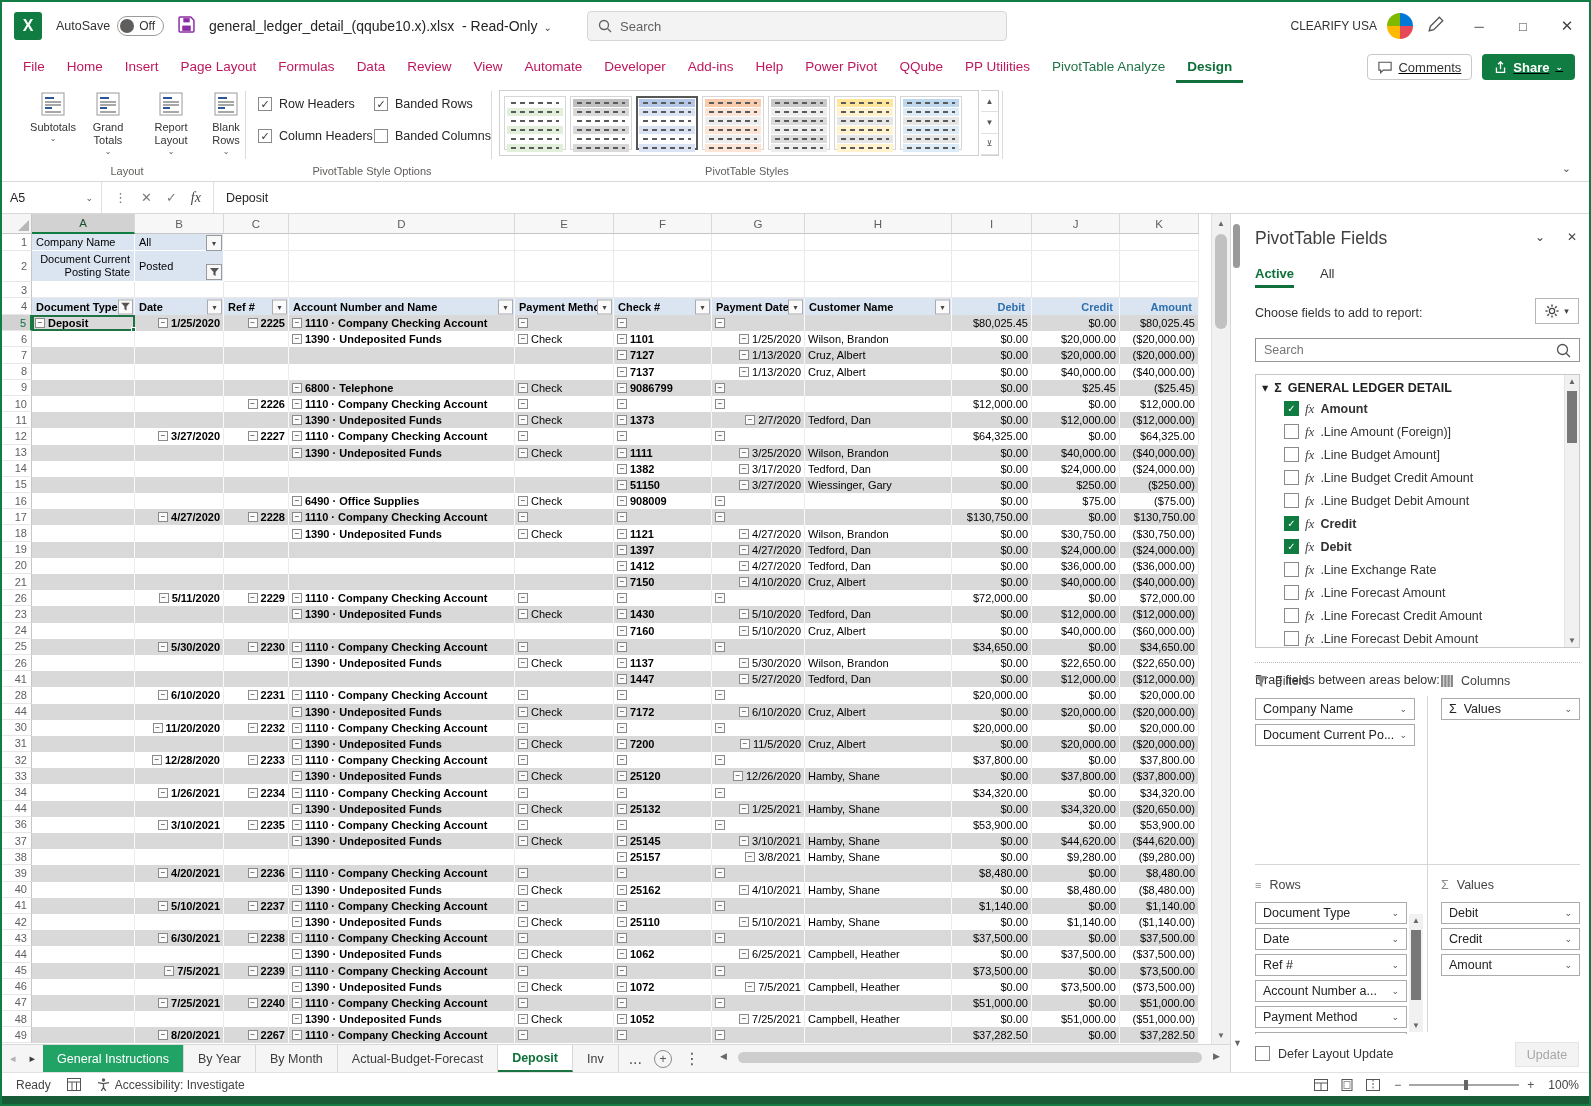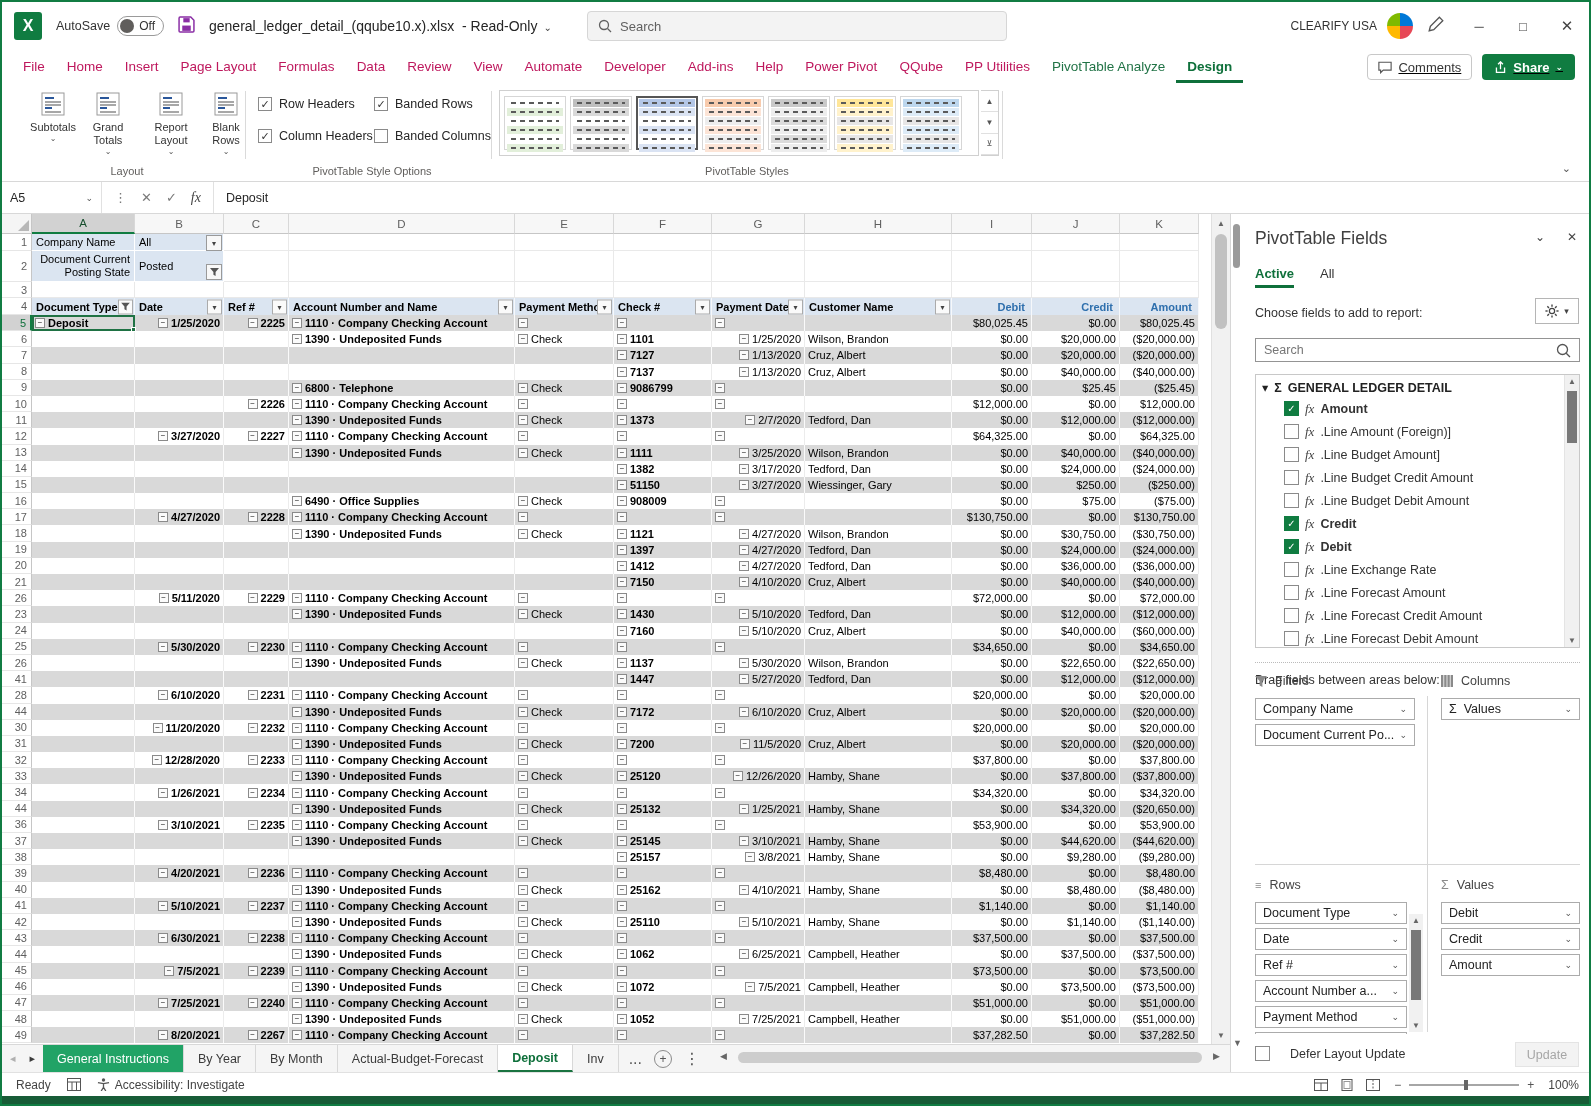--- a/index.html
+++ b/index.html
@@ -122,21 +122,21 @@
   .draglbl { position:absolute; left:24px; top:448px; border-top:1px dotted #bbb; width:325px; padding-top:10px; }
   .area-col-div { position:absolute; left:196px; top:482px; width:1px; height:336px; background:#d6d6d6; }
   .area-row-div { position:absolute; left:24px; top:650px; width:325px; height:1px; background:#d6d6d6; }
   .area-head { position:absolute; display:flex; align-items:center; gap:8px; color:#444; }
   .pill { display:flex; align-items:center; height:22px; border:1px solid #ababab; background:#fff; padding:0 7px; margin-bottom:4px; font-size:12.5px; color:#222; white-space:nowrap; overflow:hidden; }
   .pill .chev { margin-left:auto; font-size:9px; color:#555; }
   .pill-stack { position:absolute; }
   .rows-scroll { position:absolute; left:178px; top:700px; width:14px; height:118px; background:#f1f1f1; }
   .rows-scroll .arr { position:absolute; width:100%; text-align:center; font-size:8px; color:#666; }
   .rows-thumb { position:absolute; left:2px; top:16px; width:10px; height:70px; background:#787878; }
-  .defer { position:absolute; left:24px; top:832px; display:flex; align-items:center; gap:20px; }
+  .defer { position:absolute; left:24px; top:832px; display:flex; align-items:center; gap:8px; }
   .defer .fcb { width:15px; height:15px; border:1px solid #8a8a8a; background:#fff; }
   .update-btn { position:absolute; right:14px; top:828px; width:64px; height:25px; background:#f3f3f3; border:1px solid #e4e4e4; color:#a6a6a6; display:flex; align-items:center; justify-content:center; font-size:12.5px; }
 
   
   .tabstrip { position:absolute; left:0; top:1042px; width:1228px; height:28px; background:#f5f5f5; border-top:1px solid #d8d8d8; display:flex; align-items:stretch; }
   .tnav { display:flex; align-items:center; padding:0 8px; gap:14px; font-size:11px; }
   .stab { display:flex; align-items:center; padding:0 14px; font-size:12.5px; color:#3b3b3b; border-right:1px solid #d8d8d8; background:#f5f5f5; white-space:nowrap; }
   .stab.green { background:#21a366; color:#fff; }
   .stab.active { background:#fff; color:#0f703b; font-weight:bold; border-bottom:2px solid #1a7340; }
   .tab-extras { display:flex; align-items:center; gap:12px; padding:0 10px; color:#555; }

